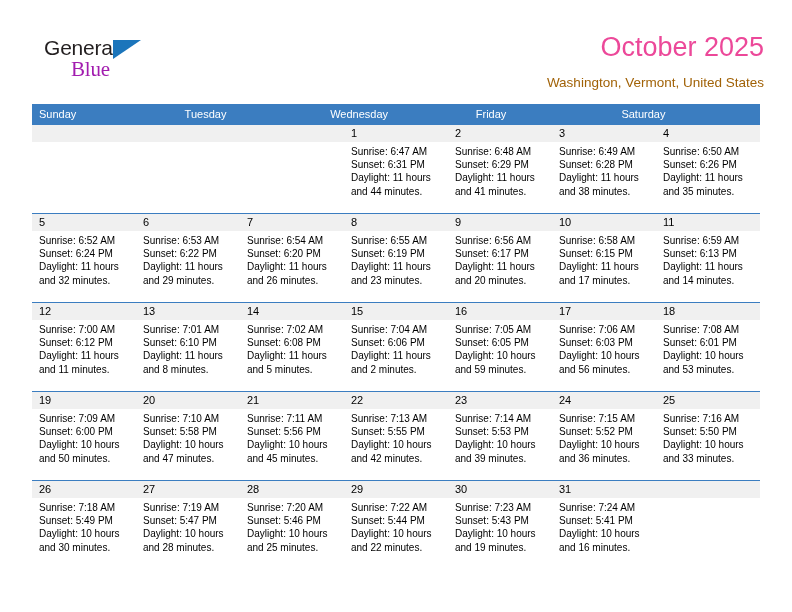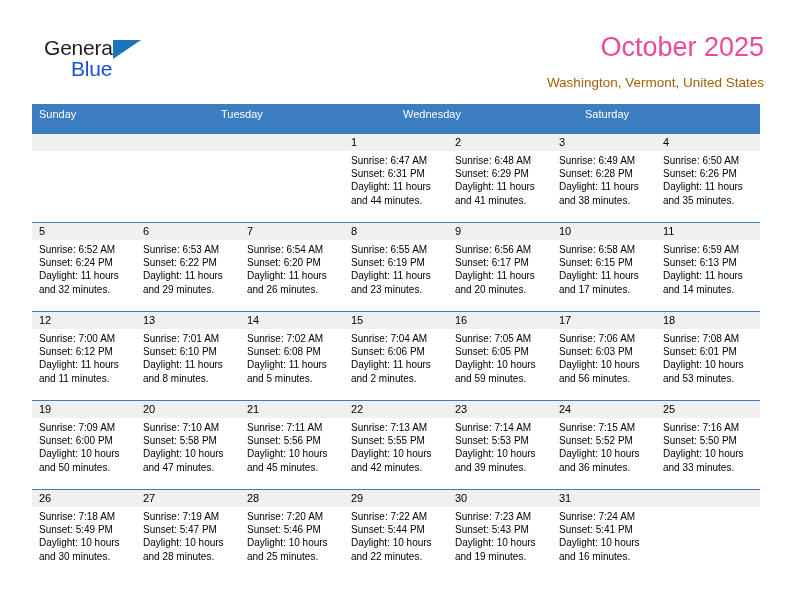--- a/index.html
+++ b/index.html
@@ -53,22 +53,22 @@
     height: 0;
     border-left: 28px solid #1b75bb;
     border-bottom: 19px solid transparent;
   }
   .logo-blue {
     position: absolute;
     left: 27px;
     top: 21px;
     font-size: 21px;
     letter-spacing: -0.2px;
-    color: #1d4ed8;
-    font-family: Liberation Sans, sans-serif;
+    color: #a21caf;
+    font-family: Liberation Serif, serif;
   }
   .title {
     position: absolute;
     right: 36px;
     top: 32px;
     font-size: 27px;
     color: #ec4899;
     text-align: right;
     white-space: nowrap;
   }
@@ -85,21 +85,21 @@
   
   .calendar {
     position: absolute;
     left: 32px;
     top: 104px;
     width: 728px;
   }
   .weekday-row {
     display: flex;
     background: #3b7dc0;
-    height: 30px;
+    height: 21px;
   }
   .weekday {
     flex: 1 1 0;
     color: #ffffff;
     font-size: 11px;
     line-height: 21px;
     padding-left: 7px;
     box-sizing: border-box;
     white-space: nowrap;
     overflow: hidden;
@@ -154,20 +154,21 @@
     </div>
     <div class="title">October 2025</div>
     <div class="subtitle">Washington, Vermont, United States</div>
   </div>
 
   <div class="calendar">
     <div class="weekday-row" id="weekday-row">
         <div class="weekday">Sunday</div>
         <div class="weekday">Tuesday</div>
         <div class="weekday">Wednesday</div>
+        <div class="weekday">Friday</div>
         <div class="weekday">Saturday</div>
       </div>
     <div id="weeks-container">
         <div class="week-row">
           <div class="day-cell empty">
             <div class="day-number-band"></div>
           </div>
           <div class="day-cell empty">
             <div class="day-number-band"></div>
           </div>

